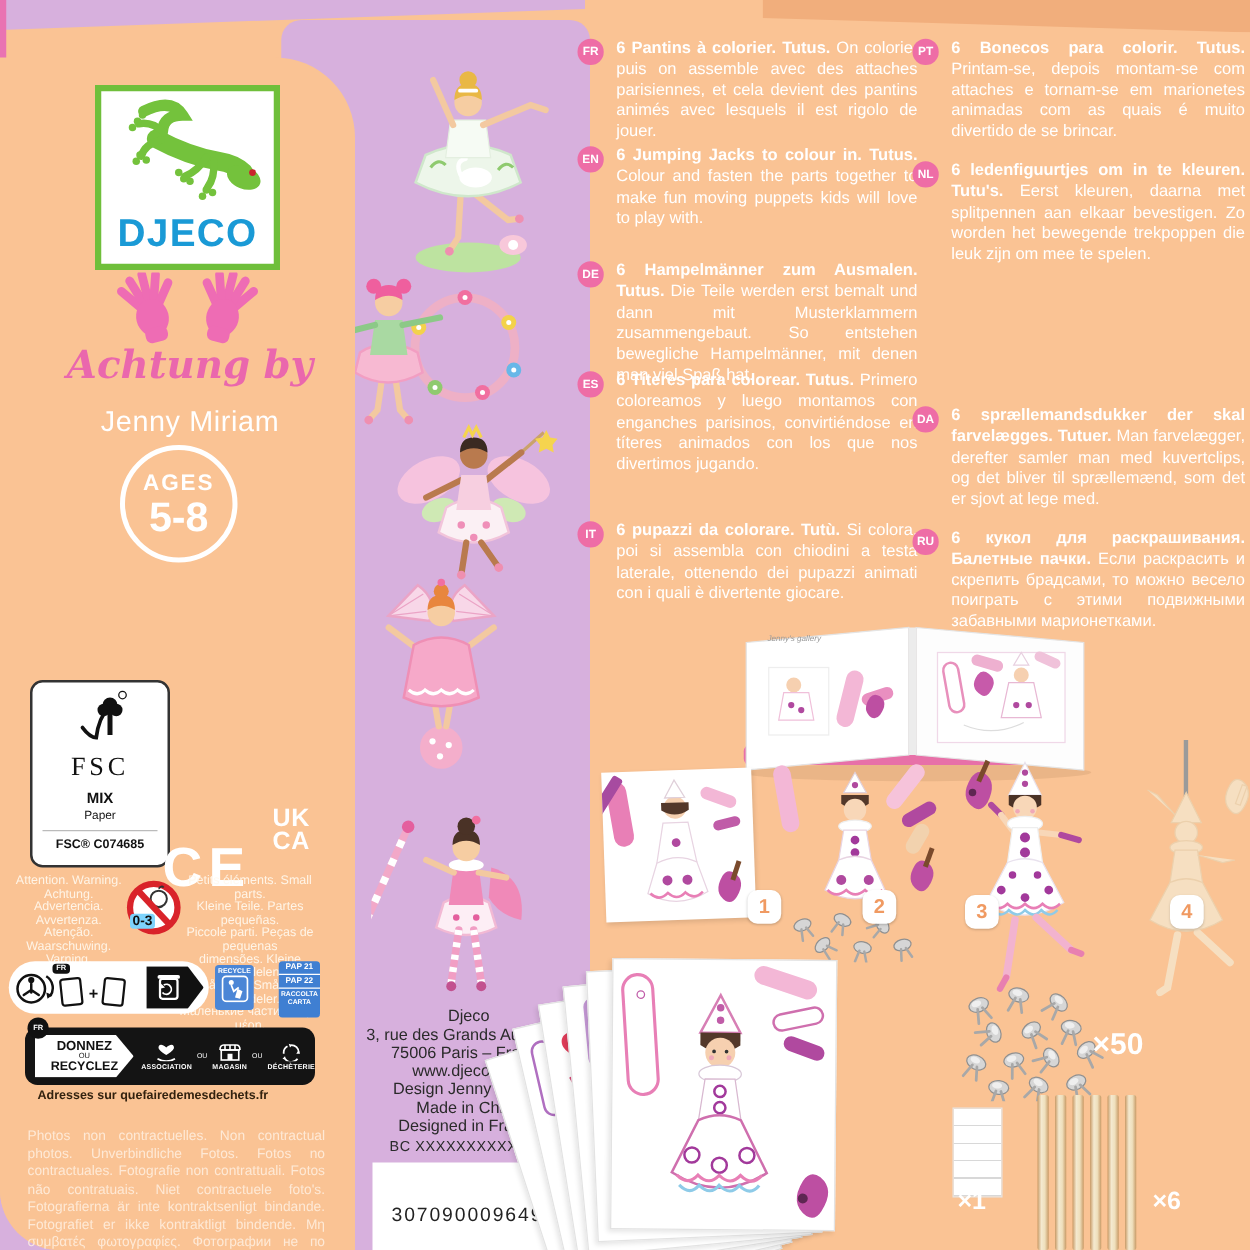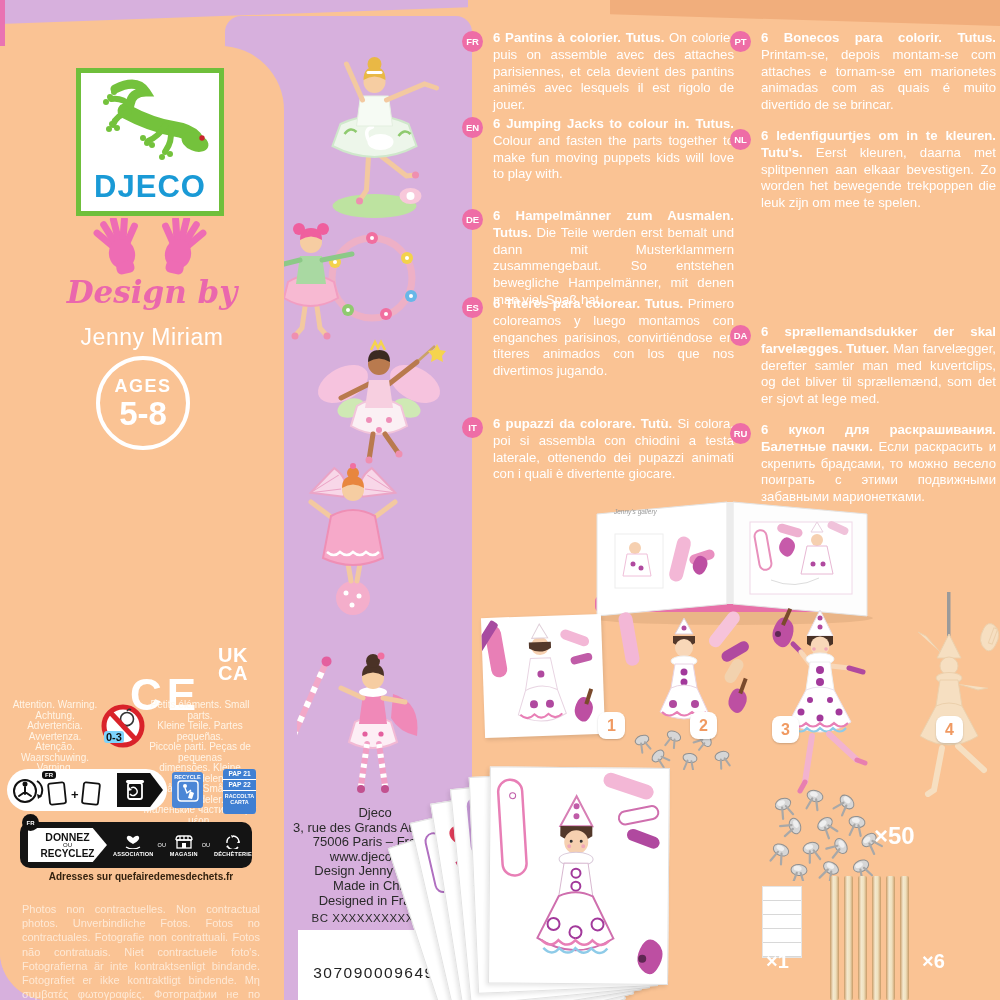--- a/index.html
+++ b/index.html
@@ -39,21 +39,21 @@
   .dn-banner{position:absolute;left:20px;top:822px;width:232px;height:46px;background:#141414;border-radius:10px;display:flex;align-items:center;}
   .dn-fr{position:absolute;left:22px;top:814px;width:17px;height:17px;background:#111;border-radius:50%;color:#fff;font-size:6px;font-weight:bold;display:flex;align-items:center;justify-content:center;}
   .dn-arrow{margin-left:8px;width:82px;height:34px;background:#fff;clip-path:polygon(0 0,82% 0,100% 50%,82% 100%,0 100%);display:flex;flex-direction:column;align-items:center;justify-content:center;color:#111;}
   .dn-donnez{font-size:10.5px;font-weight:800;line-height:10px;}
   .dn-ou-mid{font-size:6px;line-height:7px;}
   .dn-recyclez{font-size:10px;font-weight:800;line-height:10px;}
   .dn-items{display:flex;align-items:center;margin-left:6px;gap:4px;}
   .dn-item{display:flex;flex-direction:column;align-items:center;gap:2px;}
   .dn-item-label{color:#fff;font-size:5.6px;font-weight:bold;letter-spacing:.2px;}
   .dn-ou{color:#fff;font-size:5.5px;}
-  .dn-address{position:absolute;left:30px;top:871px;width:222px;text-align:center;color:#33220f;font-size:10px;font-weight:bold;}
+  .dn-address{position:absolute;left:30px;top:871px;width:222px;text-align:left;color:#33220f;font-size:10px;font-weight:bold;}
   .fine-print{position:absolute;left:22px;top:902px;width:238px;color:rgba(255,243,230,.8);font-size:11px;line-height:14.2px;text-align:justify;}
   
   .lang{position:absolute;color:#fff;}
   .lang .badge{position:absolute;left:0;top:1px;width:21px;height:21px;border-radius:50%;background:#ee6da6;color:#fff;font-size:9.5px;font-weight:bold;display:flex;align-items:center;justify-content:center;}
   .lang p{margin:0 0 0 31px;font-size:13.2px;line-height:16.8px;text-align:justify;}
   .lang strong{font-weight:bold;}
   .col1{left:462px;width:272px;}
   .col2{left:730px;width:266px;}
   
   .booklet-caption{position:absolute;left:614px;top:508px;font-size:6.5px;font-style:italic;color:#999;}
@@ -273,28 +273,42 @@
         <rect x="-3.5" y="-38" width="7" height="32" rx="3.5" transform="rotate(-18)"></rect>
         <rect x="-3.5" y="-39" width="7" height="33" rx="3.5"></rect>
         <rect x="-3.5" y="-38" width="7" height="32" rx="3.5" transform="rotate(18)"></rect>
         <rect x="-3.5" y="-34" width="7" height="28" rx="3.5" transform="rotate(38)"></rect>
         <ellipse rx="13" ry="15"></ellipse>
         <rect x="-9" y="8" width="18" height="12" rx="5"></rect>
       </g>
     </g>
   </svg>
 
-  <div class="design-by">Design by</div>
+  <div class="design-by">Achtung by</div>
   <div class="designer">Jenny Miriam</div>
 
   <div class="ages">
     <span class="ages-label">AGES</span>
     <span class="ages-value">5-8</span>
   </div>
 
+  <div class="fsc">
+    <svg width="44" height="42" viewBox="0 0 44 42" style="margin-top:6px">
+      <path d="M8,30 q6,8 11,8 q2,-16 10,-24" stroke="#111" stroke-width="3" fill="none" stroke-linecap="round"></path>
+      <circle cx="30" cy="12" r="6" fill="#111"></circle>
+        <circle cx="25" cy="16" r="5" fill="#111"></circle>
+        <circle cx="35" cy="16" r="5" fill="#111"></circle>
+      <rect x="28" y="16" width="4" height="20" fill="#111"></rect>
+      <circle cx="40" cy="4" r="3" fill="none" stroke="#111" stroke-width="1"></circle>
+    </svg>
+    <div class="fsc-name">FSC</div>
+    <div class="fsc-mix">MIX</div>
+    <div class="fsc-paper">Paper</div>
+    <div class="fsc-code">FSC® C074685</div>
+  </div>
 
   <div class="ce">CE</div>
   <div class="ukca">
     <div>UK</div>
     <div>CA</div>
   </div>
 
   <div class="warn-text" style="left:12px;top:700px;width:86px;">Attention. Warning.
 Achtung. Advertencia.
 Avvertenza. Atenção.

